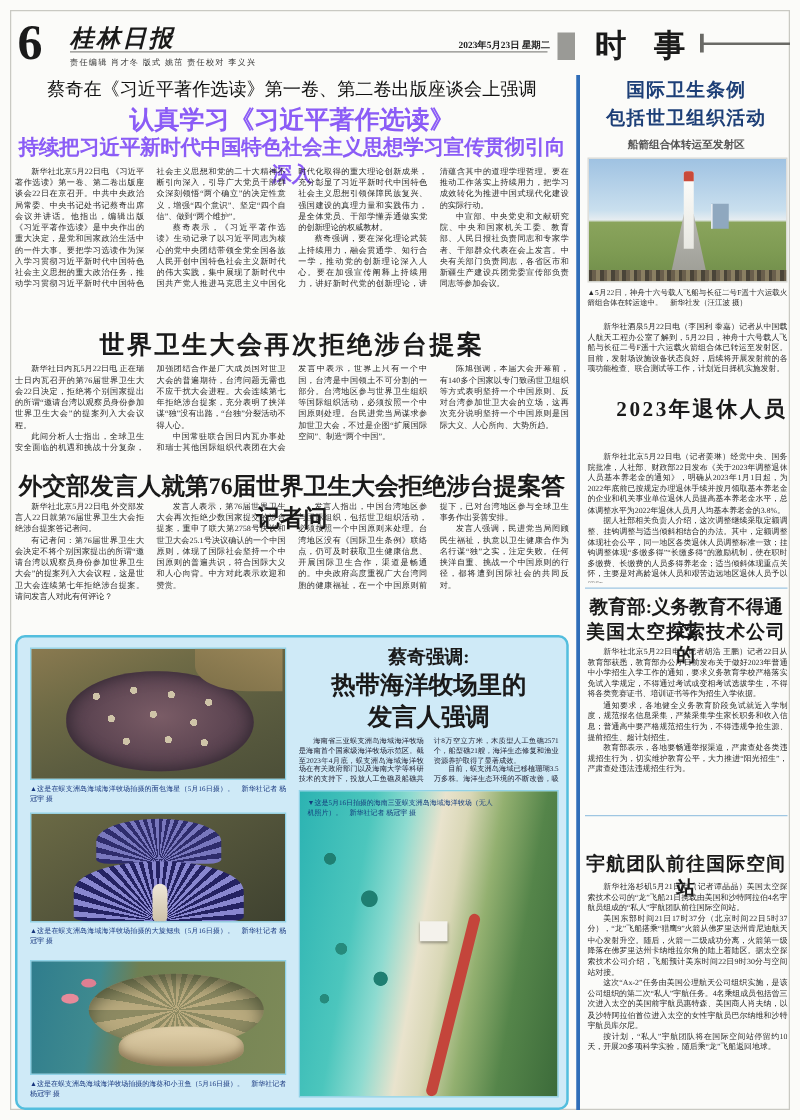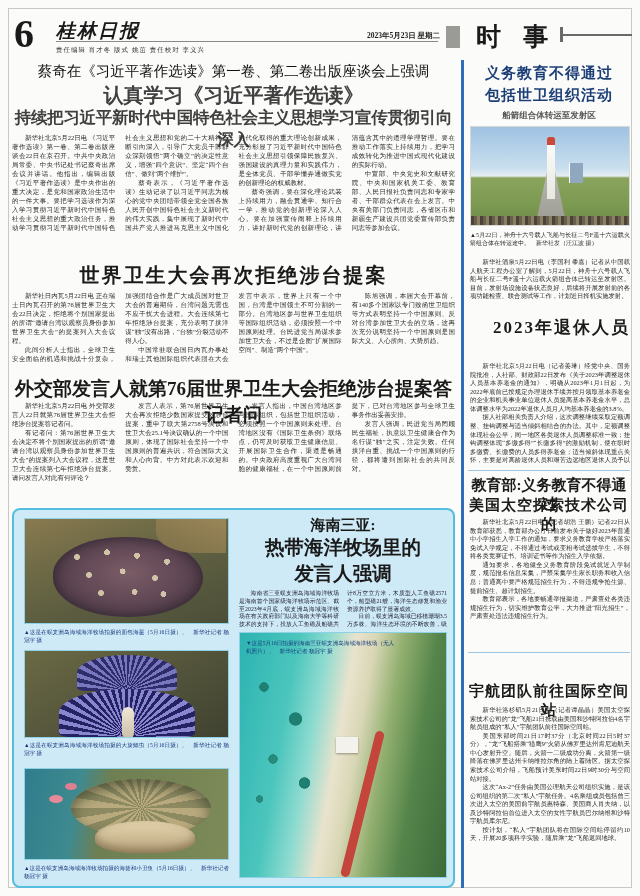--- a/index.html
+++ b/index.html
@@ -8,21 +8,21 @@
   #page {
     position:relative; width:640px; height:896px; margin:0 auto;
     background:#fbfbf9; overflow:hidden; color:#1a1a1a;
   }
   .abs { position:absolute; }
   .frame { border:1px solid #c9c9c3; pointer-events:none; }
   .serif { font-family:"Liberation Serif","DejaVu Serif",serif; }
   .sans { font-family:"Liberation Sans","DejaVu Sans",sans-serif; }
   .center { text-align:center; }
   .just { text-align:justify; text-justify:inter-ideograph; }
-  .red { color:#404040; }
+  .red { color:#8b5cf6; }
   .navy { color:#1d3f77; }
   .bold { font-weight:700; }
   .black900 { font-weight:900; }
   .bodytxt { font-size:6.5px; line-height:1.38; color:#2a2a2a; overflow:hidden; }
   .bodytxt p { text-indent:2em; margin:0; }
   .cols4 { column-count:4; column-gap:10px; }
   .cols2 { column-count:2; column-gap:8px; }
   .cap { font-size:5.6px; line-height:1.45; color:#16357d; }
   .photo { overflow:hidden; position:absolute; }
   .pframe { border:1px solid #8fd2e6; }
@@ -77,21 +77,21 @@
 
   <div class="abs" style="left:12px;top:508px;width:443px;height:380px;background:#cfeaf7;border:2px solid #53bede;border-radius:8px;">
 
     <div class="photo pframe" style="left:10px;top:8px;width:205px;height:106px;background:linear-gradient(160deg,#8a7a50 0%,#6f6b46 30%,#5c5d40 60%,#4c4f38 100%);">
       <div class="abs" style="left:28px;top:18px;width:150px;height:80px;border-radius:48% 52% 50% 50%;background:radial-gradient(ellipse at 50% 45%,#7a5c66 0%,#5d4552 55%,#41333e 100%);box-shadow:inset 0 0 14px #2e242e;"></div>
       <div class="abs" style="left:40px;top:26px;width:120px;height:60px;background:radial-gradient(circle 3px at 10% 20%,#cfc4a8 95%,transparent),radial-gradient(circle 3px at 35% 12%,#cfc4a8 95%,transparent),radial-gradient(circle 3px at 60% 18%,#cfc4a8 95%,transparent),radial-gradient(circle 3px at 85% 28%,#cfc4a8 95%,transparent),radial-gradient(circle 3px at 20% 50%,#cfc4a8 95%,transparent),radial-gradient(circle 3px at 48% 44%,#cfc4a8 95%,transparent),radial-gradient(circle 3px at 75% 55%,#cfc4a8 95%,transparent),radial-gradient(circle 3px at 30% 80%,#cfc4a8 95%,transparent),radial-gradient(circle 3px at 58% 78%,#cfc4a8 95%,transparent),radial-gradient(circle 3px at 82% 82%,#cfc4a8 95%,transparent);"></div>
       <div class="abs" style="right:2px;top:0;width:70px;height:34px;border-radius:0 0 0 60%;background:linear-gradient(200deg,#9a8658,#7c6f48);"></div>
     </div>
     <div class="abs cap just" style="left:10px;top:118px;width:205px;">▲这是在蜈支洲岛海域海洋牧场拍摄的面包海星（5月16日摄）。　新华社记者 杨冠宇 摄</div>
 
-    <div class="abs center black900 serif" style="left:225px;top:6px;width:208px;font-size:15px;">海南三亚:</div>
+    <div class="abs center black900 serif" style="left:225px;top:6px;width:208px;font-size:15px;">蔡奇强调:</div>
     <div class="abs center black900 serif" style="left:225px;top:24px;width:208px;font-size:19.5px;">热带海洋牧场里的</div>
     <div class="abs center black900 serif" style="left:225px;top:50px;width:208px;font-size:19.5px;">发言人强调</div>
     <div class="abs cols2 just" style="left:225px;top:80px;width:208px;height:40px;font-size:5.8px;line-height:1.35;color:#223;overflow:hidden;">
       <p style="text-indent:2em;">海南省三亚蜈支洲岛海域海洋牧场是海南首个国家级海洋牧场示范区。截至2023年4月底，蜈支洲岛海域海洋牧场在有关政府部门以及海南大学等科研技术的支持下，投放人工鱼礁及船礁共计8万空立方米，木质型人工鱼礁2571个，船型礁21艘，海洋生态修复和渔业资源养护取得了显著成效。</p>
       <p style="text-indent:2em;">目前，蜈支洲岛海域已移植珊瑚3.5万多株。海洋生态环境的不断改善，吸引种类繁多、形态各异的海洋生物在蜈支洲岛海域海洋牧场聚集、繁殖、生长，共同构成一个多姿多彩的水下世界。</p>
     </div>
 
     <div class="photo pframe" style="left:10px;top:140px;width:205px;height:88px;background:linear-gradient(150deg,#6b6a45 0%,#56573c 45%,#3f4230 100%);">
       <div class="abs" style="left:52px;top:4px;width:100px;height:36px;border-radius:50% 50% 10% 10%;background:repeating-conic-gradient(from 240deg at 50% 100%,#2c2a6e 0 5deg,#7a79c4 5deg 10deg);opacity:.95;"></div>
       <div class="abs" style="left:34px;top:38px;width:136px;height:48px;border-radius:50% 50% 8% 8%;background:repeating-conic-gradient(from 245deg at 50% 100%,#242262 0 4deg,#8886cf 4deg 8deg);"></div>
@@ -110,21 +110,21 @@
     <div class="photo pframe" style="left:225px;top:122px;width:208px;height:246px;background:linear-gradient(100deg,#2cb3b2 0%,#4cc6bd 24%,#8edbd0 36%,#e9e3cd 47%,#d9d7b6 55%,#93b070 66%,#55854a 80%,#3c6b3a 100%);">
       <div class="abs" style="left:6px;top:30px;width:90px;height:160px;background:radial-gradient(circle 5px at 20% 15%,#1f7f72 90%,transparent),radial-gradient(circle 7px at 55% 35%,#1f7f72 90%,transparent),radial-gradient(circle 5px at 30% 60%,#268a7c 90%,transparent),radial-gradient(circle 6px at 65% 75%,#1f7f72 90%,transparent),radial-gradient(circle 4px at 15% 85%,#268a7c 90%,transparent);"></div>
       <div class="abs" style="left:118px;top:96px;width:9px;height:150px;border-radius:6px;background:#c4453b;transform:rotate(14deg);"></div>
       <div class="abs" style="left:96px;top:104px;width:22px;height:16px;background:#f4f2ec;box-shadow:0 1px 2px rgba(0,0,0,.35);"></div>
       <div class="abs cap" style="left:6px;top:6px;width:150px;color:#133a7c;">▼这是5月16日拍摄的海南三亚蜈支洲岛海域海洋牧场（无人机照片）。　新华社记者 杨冠宇 摄</div>
     </div>
   </div>
 
   <div class="abs bluebar" style="left:461px;top:60px;width:3px;height:828px;"></div>
 
-  <div class="abs center rc-head navy serif" style="left:468px;top:66px;width:162px;">义务教育不得通过</div>
+  <div class="abs center rc-head navy serif" style="left:468px;top:66px;width:162px;">国际卫生条例</div>
   <div class="abs center rc-head navy serif" style="left:468px;top:88px;width:162px;">包括世卫组织活动</div>
   <div class="abs center bold" style="left:468px;top:110px;width:162px;font-size:8.5px;color:#555;">船箭组合体转运至发射区</div>
   <div class="photo" style="left:470px;top:126px;width:160px;height:100px;border:1px solid #d8d8d4;background:linear-gradient(#9fc2e2 0%,#c9dfee 42%,#e6edf1 50%,#8aa45c 52%,#7d9a52 78%,#6f8c4a 100%);">
     <div class="abs" style="left:64px;top:44px;width:32px;height:56px;background:linear-gradient(#b8b8b2,#9a9a92);clip-path:polygon(38% 0,62% 0,100% 100%,0 100%);"></div>
     <div class="abs" style="left:76px;top:10px;width:8px;height:62px;background:linear-gradient(#fdfdfb,#e8e8e2);border-radius:2px 2px 0 0;"></div>
     <div class="abs" style="left:76px;top:10px;width:8px;height:8px;background:#c94a3a;border-radius:2px 2px 0 0;"></div>
     <div class="abs" style="left:98px;top:36px;width:14px;height:20px;background:#8fa8bf;box-shadow:inset 1px 0 0 #fff;"></div>
     <div class="abs" style="left:0;bottom:0;width:160px;height:9px;background:repeating-linear-gradient(90deg,#4a4438 0 3px,#6a5f4c 3px 6px,#8a7f62 6px 9px);"></div>
   </div>
   <div class="abs just" style="left:470px;top:231px;width:160px;font-size:6px;line-height:1.4;color:#2a2a2a;">▲5月22日，神舟十六号载人飞船与长征二号F遥十六运载火箭组合体在转运途中。　新华社发（汪江波 摄）</div>

